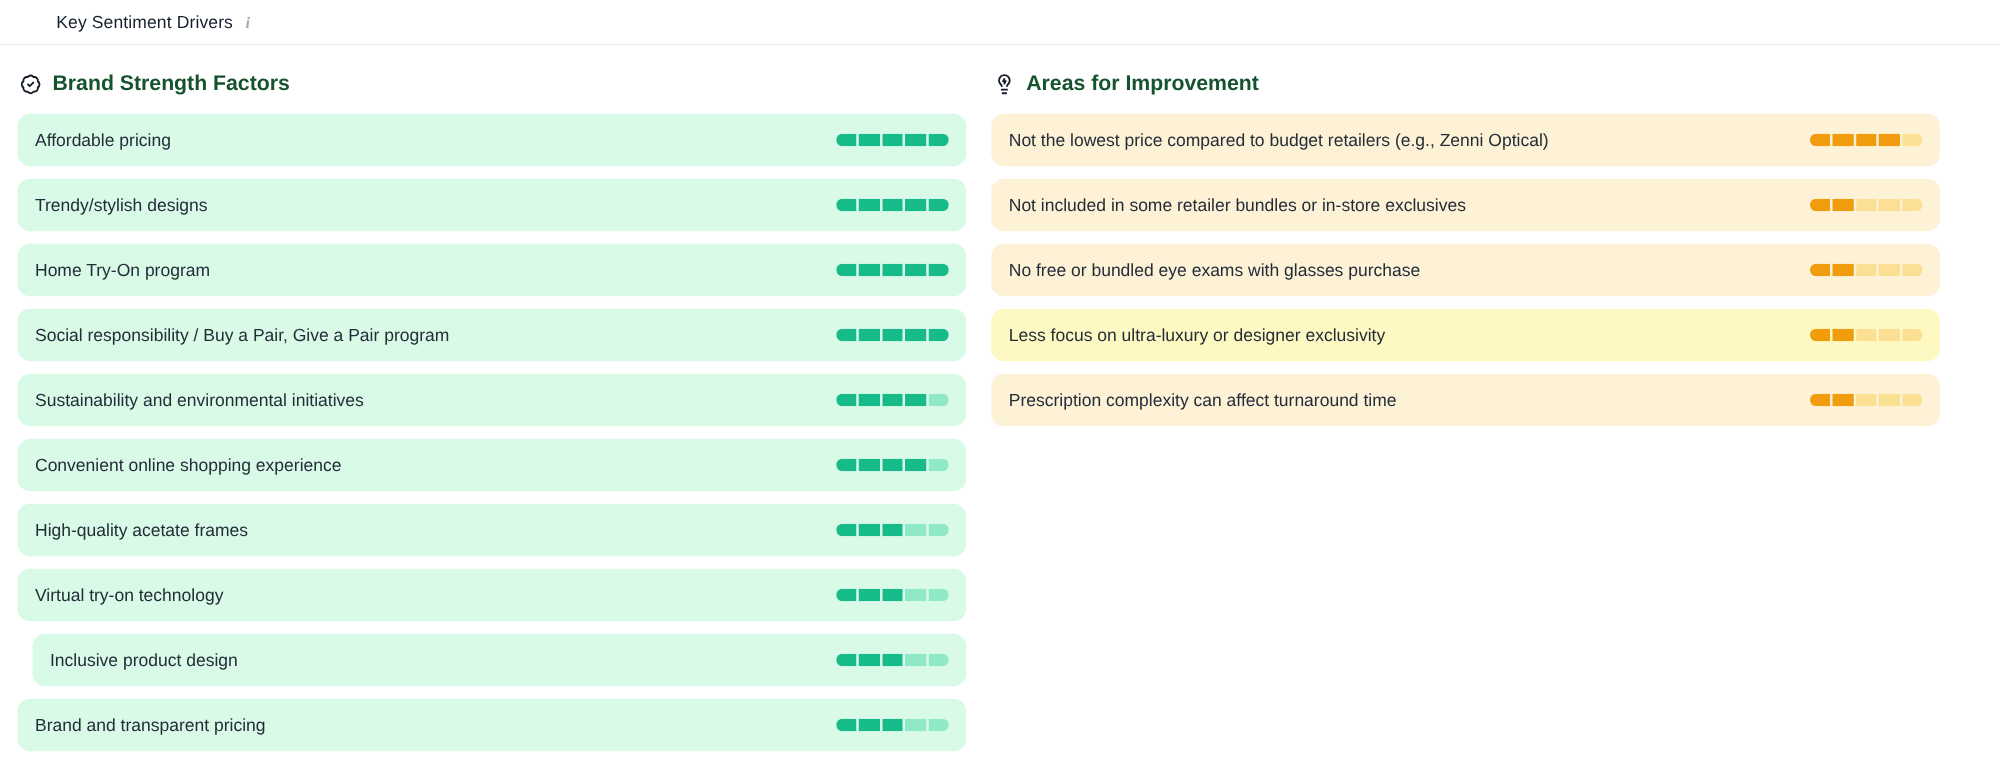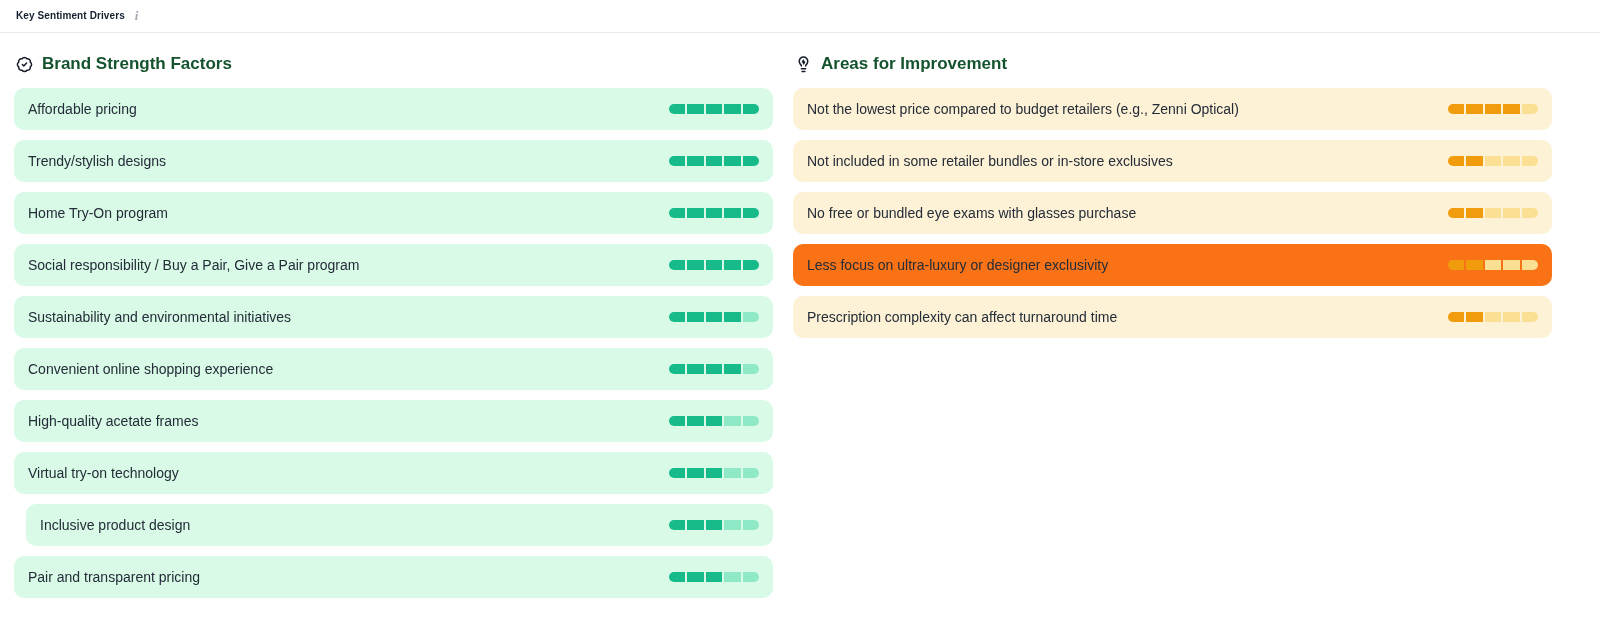--- a/index.html
+++ b/index.html
@@ -9,22 +9,23 @@
     font-family: "Liberation Sans", sans-serif;
     color: #1b2430;
     overflow: hidden;
   }
   .panel-header {
     display: flex; align-items: center; gap: 8px;
     padding: 9px 16px 10px 16px;
     border-bottom: 1px solid #e8eaee;
   }
   .panel-title {
-    font-size: 10px; font-weight: 700; color: #15202e;
+    font-size: 14px; font-weight: 400; color: #15202e;
     letter-spacing: .1px;
+    margin-left: 29px;
   }
   .info-icon {
     font-family: "Liberation Serif", serif;
     font-style: italic; font-weight: 700;
     color: #a3a9b3; font-size: 13px;
     cursor: pointer; line-height: 1;
     padding: 0 2px;
   }
   .columns {
     display: grid;
@@ -161,21 +162,21 @@
           <span class="row-label">Inclusive product design</span>
           <div class="score-bar">
             <div class="seg" style="background: rgb(23, 186, 137);"></div>
             <div class="seg" style="background: rgb(23, 186, 137);"></div>
             <div class="seg" style="background: rgb(23, 186, 137);"></div>
             <div class="seg" style="background: rgb(144, 233, 198);"></div>
             <div class="seg" style="background: rgb(144, 233, 198);"></div>
           </div>
         </div>
         <div class="row" style="background: rgb(216, 250, 231);">
-          <span class="row-label">Pair and transparent pricing</span>
+          <span class="row-label">Brand and transparent pricing</span>
           <div class="score-bar">
             <div class="seg" style="background: rgb(23, 186, 137);"></div>
             <div class="seg" style="background: rgb(23, 186, 137);"></div>
             <div class="seg" style="background: rgb(23, 186, 137);"></div>
             <div class="seg" style="background: rgb(144, 233, 198);"></div>
             <div class="seg" style="background: rgb(144, 233, 198);"></div>
           </div>
         </div>
       </div>
   </div>
@@ -216,21 +217,21 @@
         <div class="row" style="background: rgb(253, 241, 214);">
           <span class="row-label">No free or bundled eye exams with glasses purchase</span>
           <div class="score-bar">
             <div class="seg" style="background: rgb(240, 156, 12);"></div>
             <div class="seg" style="background: rgb(240, 156, 12);"></div>
             <div class="seg" style="background: rgb(251, 224, 147);"></div>
             <div class="seg" style="background: rgb(251, 224, 147);"></div>
             <div class="seg" style="background: rgb(251, 224, 147);"></div>
           </div>
         </div>
-        <div class="row" style="background: #f97316; border-radius: 10px;">
+        <div class="row" style="background: #fef9c3; border-radius: 10px;">
           <span class="row-label">Less focus on ultra-luxury or designer exclusivity</span>
           <div class="score-bar">
             <div class="seg" style="background: rgb(240, 156, 12);"></div>
             <div class="seg" style="background: rgb(240, 156, 12);"></div>
             <div class="seg" style="background: rgb(251, 224, 147);"></div>
             <div class="seg" style="background: rgb(251, 224, 147);"></div>
             <div class="seg" style="background: rgb(251, 224, 147);"></div>
           </div>
         </div>
         <div class="row" style="background: rgb(253, 241, 214);">

